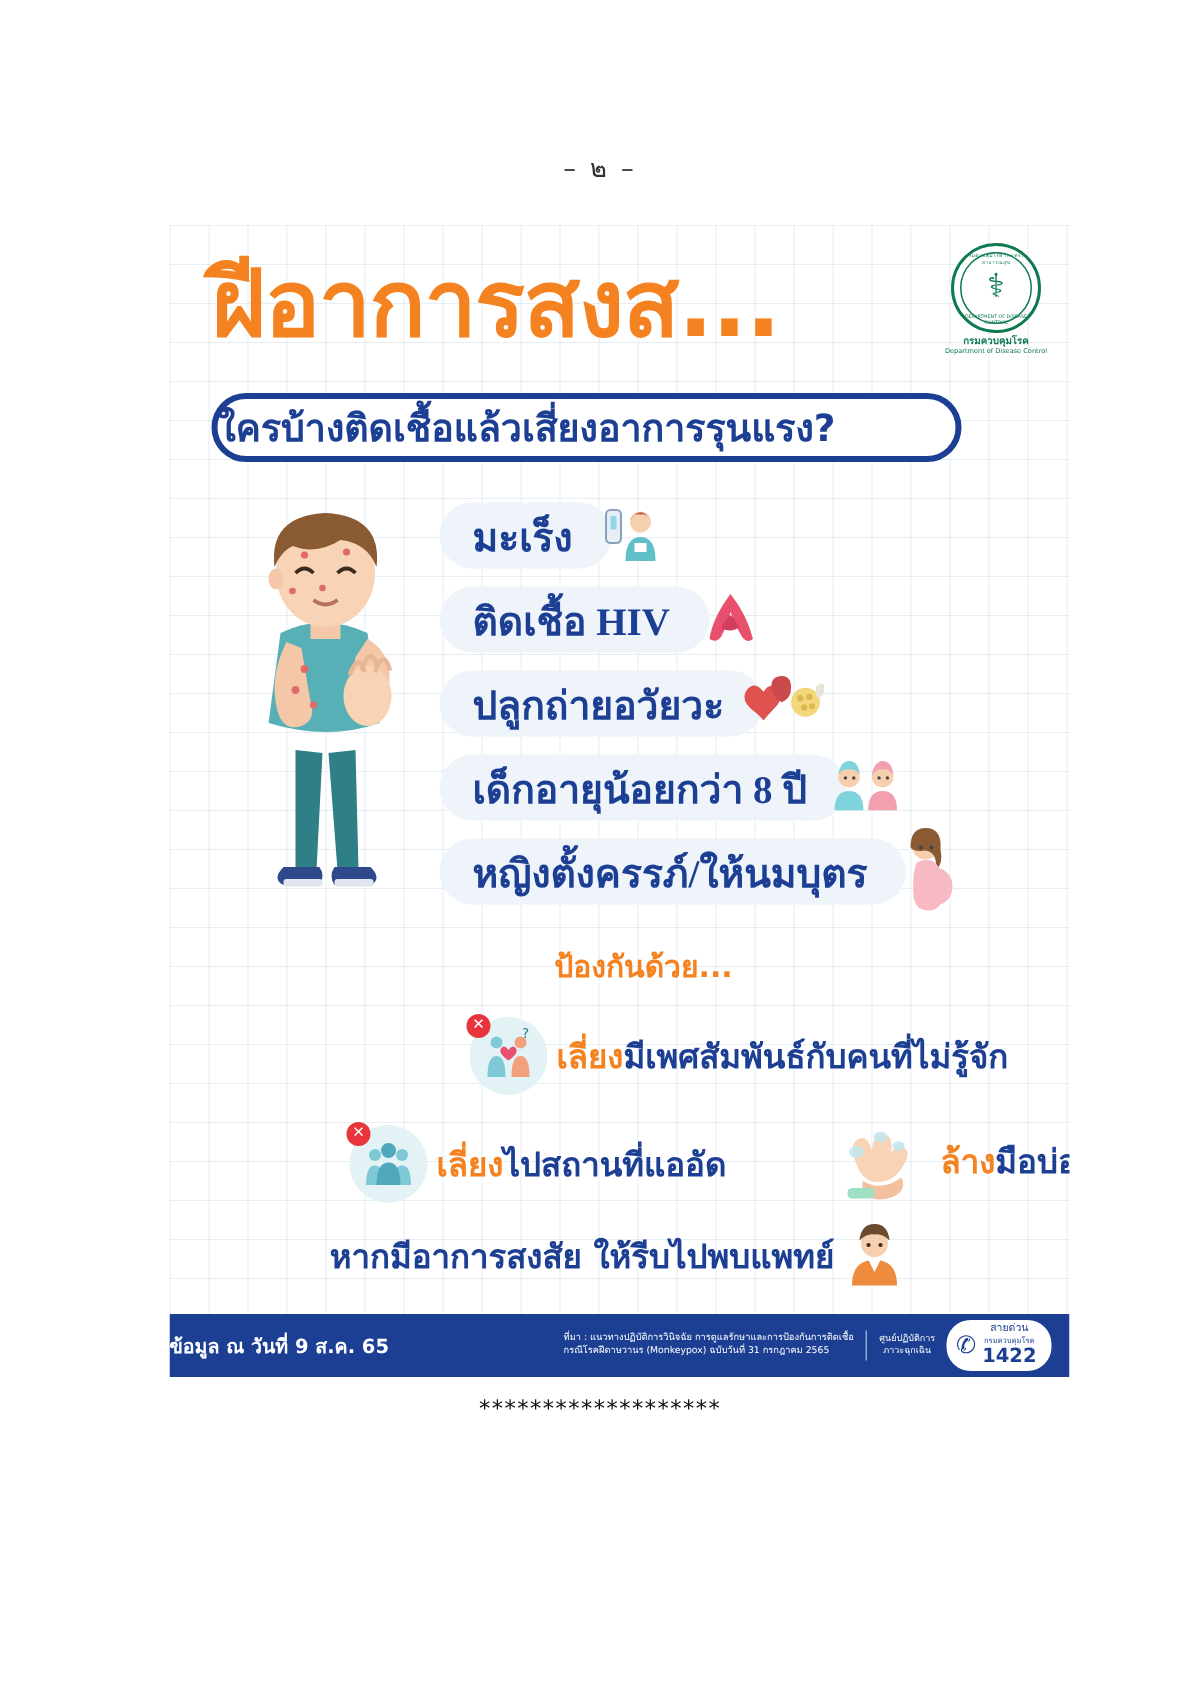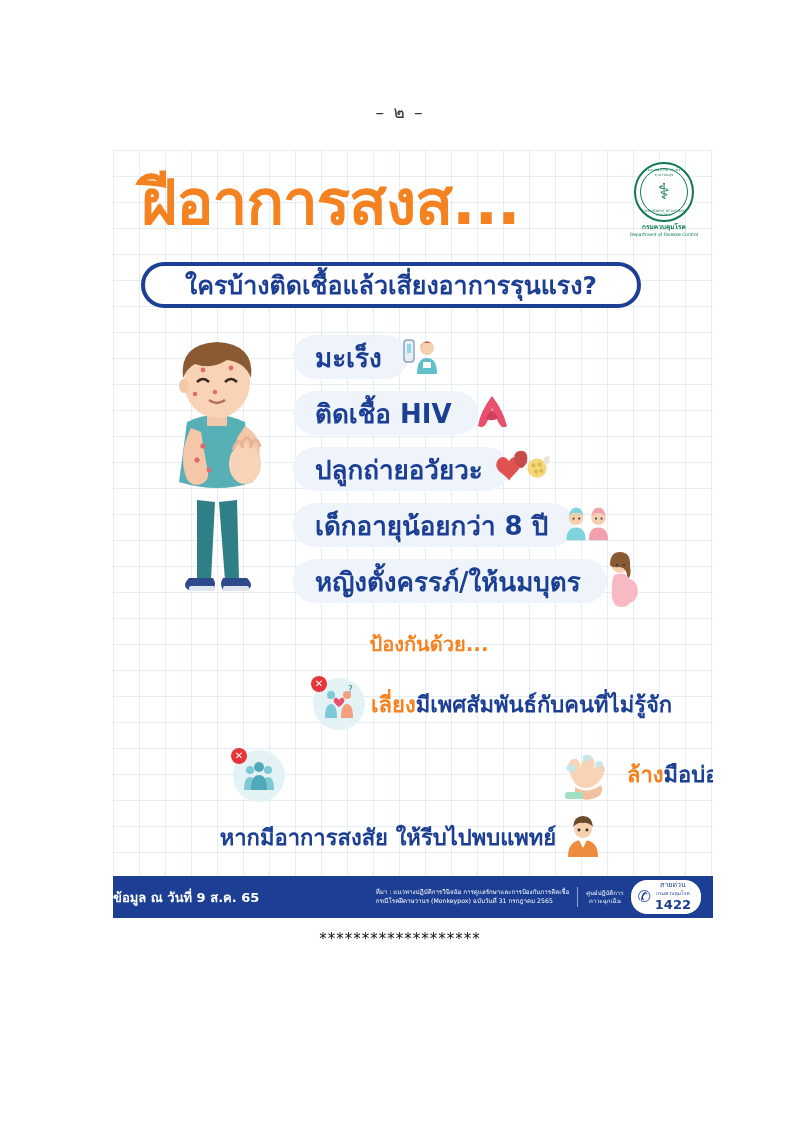--- a/index.html
+++ b/index.html
@@ -117,21 +117,20 @@
     position: absolute;
     left: 28px;
     top: 112px;
     width: 500px;
     height: 46px;
     border: 4px solid #1c3f94;
     border-radius: 24px;
     box-sizing: border-box;
     display: flex;
     align-items: center;
-    justify-content: center;
     background: #ffffff;
   }
   .subtitle-pill span {
     font-size: 25px;
     color: #1c3f94;
     font-weight: bold;
     white-space: nowrap;
   }
 
   
@@ -149,20 +148,21 @@
     left: 180px;
     top: 182px;
     width: 400px;
   }
   .risk-row {
     position: relative;
     height: 50px;
     display: flex;
     align-items: center;
     margin-bottom: 6px;
+    font-family: Liberation Serif, serif;
   }
   .risk-chip {
     background: #eef4fa;
     border-radius: 25px;
     height: 44px;
     display: flex;
     align-items: center;
     padding: 0 26px 0 22px;
   }
   .risk-chip span {
@@ -527,20 +527,23 @@
       <span class="badge-x">✕</span>
       <svg viewBox="0 0 40 40" width="40" height="40" xmlns="http://www.w3.org/2000/svg">
         <circle cx="11" cy="14" r="4" fill="#7fc9d6"></circle>
         <path d="M5 34 q0 -13 6 -13 q6 0 6 13z" fill="#7fc9d6"></path>
         <circle cx="29" cy="14" r="4" fill="#7fc9d6"></circle>
         <path d="M23 34 q0 -13 6 -13 q6 0 6 13z" fill="#7fc9d6"></path>
         <circle cx="20" cy="11" r="5" fill="#4fa9ba"></circle>
         <path d="M12 34 q0 -15 8 -15 q8 0 8 15z" fill="#4fa9ba"></path>
       </svg>
     </div>
+    <div class="prev-text">
+      <span class="hl">เลี่ยง</span><span>ไปสถานที่แออัด</span>
+    </div>
   </div>
 
   <div class="prev-row-3">
     <div class="wash-icon">
       <svg viewBox="0 0 70 56" width="70" height="56" xmlns="http://www.w3.org/2000/svg">
         <path d="M18 30 q-6 -14 2 -17 q6 -2 8 8 q2 -12 8 -11 q7 1 5 13 q4 -8 9 -4 q5 4 -2 14 q-6 9 -16 9 q-10 0 -14 -12z" fill="#f8d3b6"></path>
         <path d="M22 41 q12 8 26 -2 q4 9 -6 13 q-14 5 -20 -5z" fill="#f0c09f"></path>
         <ellipse cx="18" cy="22" rx="5" ry="4" fill="#bfe6ef" opacity="0.85"></ellipse>
         <ellipse cx="46" cy="18" rx="4" ry="3.2" fill="#bfe6ef" opacity="0.85"></ellipse>
         <ellipse cx="34" cy="12" rx="4.5" ry="3.6" fill="#bfe6ef" opacity="0.85"></ellipse>

